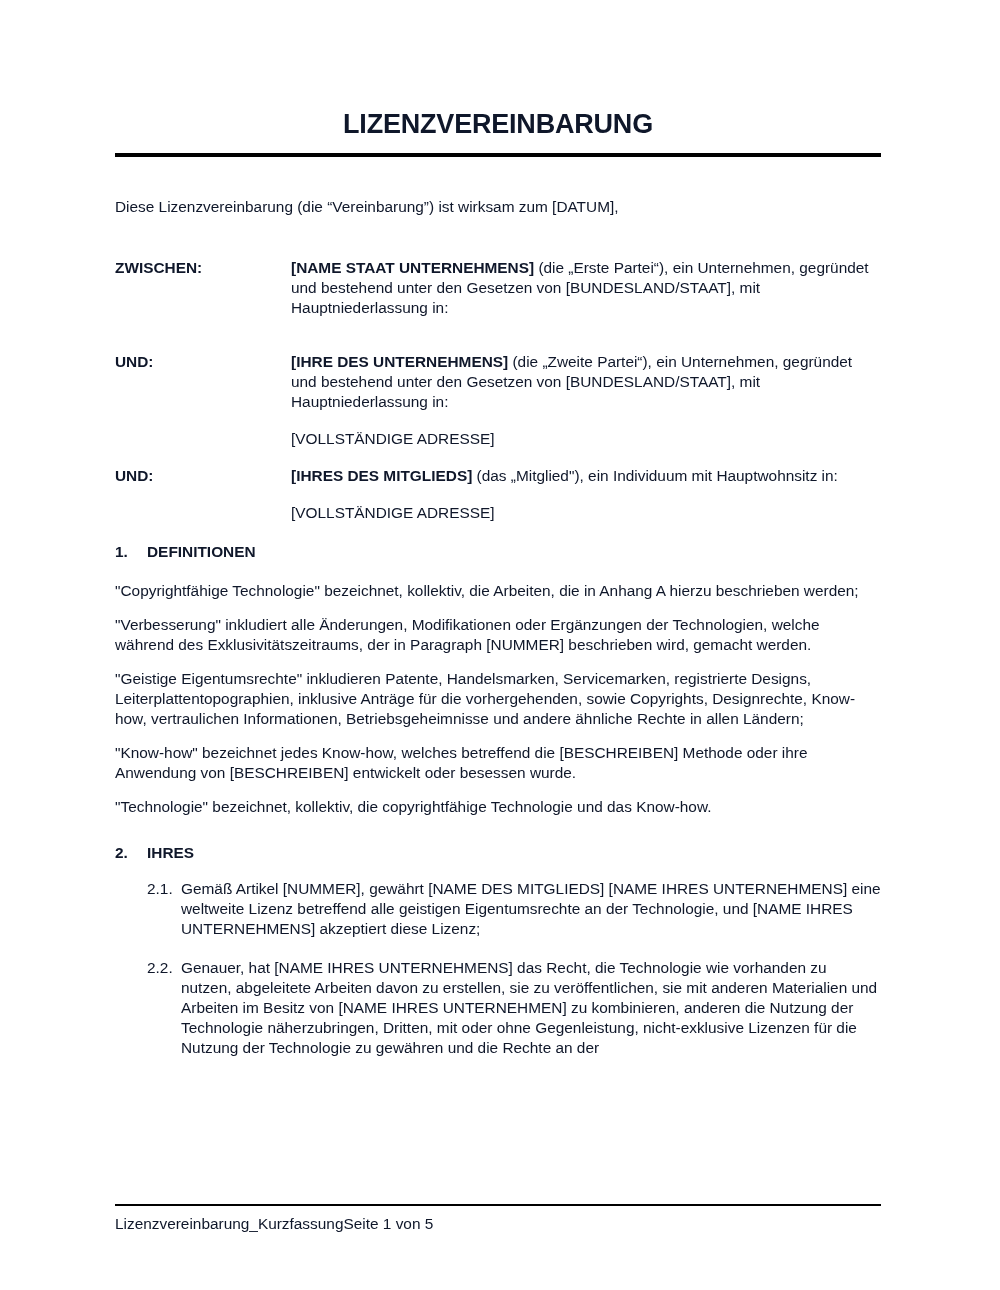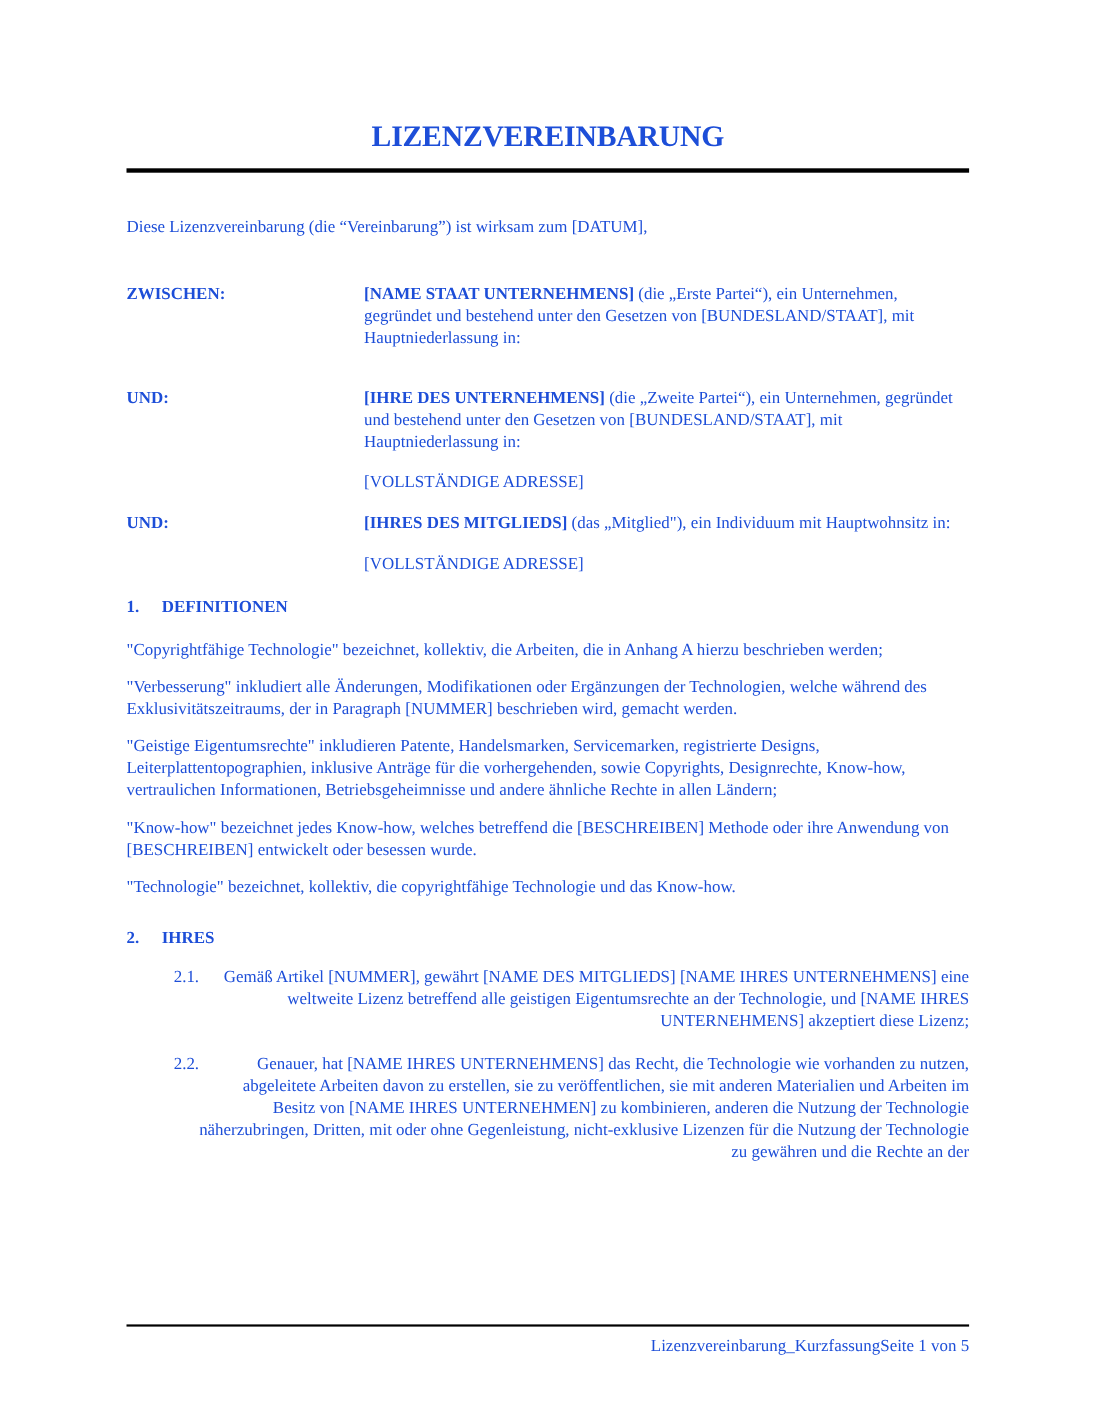--- a/index.html
+++ b/index.html
@@ -2,63 +2,63 @@
 <html><head>
 <meta charset="utf-8">
 <style>
   * { box-sizing: border-box; }
   html, body { margin: 0; padding: 0; background: #ffffff; }
   .page {
     position: relative;
     width: 1000px;
     height: 1290px;
     background: #ffffff;
-    color: #1d4ed8;
-    font-family: Liberation Serif, serif;
+    color: #0f172a;
+    font-family: Liberation Sans, sans-serif;
     font-size: 15.4px;
     line-height: 20px;
     padding: 0 119px 0 115px;
     overflow: hidden;
   }
   .doc-title {
     margin: 110px 0 0 0;
     font-size: 27px;
     line-height: 28px;
     font-weight: bold;
     text-align: center;
     letter-spacing: -0.2px;
   }
   .title-rule {
     height: 4px;
     background: #000000;
     margin-top: 15px;
   }
   .intro { margin: 40px 0 0 0; }
   .parties { margin-top: 41px; }
-  .party-row { display: flex; margin-bottom: 17px; gap: 40px; }
+  .party-row { display: flex; margin-bottom: 17px; }
   .party-row:last-child { margin-bottom: 0; }
   .party-label { flex: 0 0 176px; width: 176px; font-weight: bold; }
   .party-text { flex: 1; }
   .party-text .pname { font-weight: bold; }
   .section-heading { display: flex; font-weight: bold; margin: 19px 0 19px 0; }
   .sec-num { flex: 0 0 32px; width: 32px; }
   .body-para { margin: 0 0 14px 0; }
   .section-lizenz .section-heading { margin: 26px 0 16px 0; }
-  .list-item { display: flex; padding-left: 32px; margin: 0 0 19px 0; text-align: right; }
+  .list-item { display: flex; padding-left: 32px; margin: 0 0 19px 0; }
   .item-num { flex: 0 0 34px; width: 34px; }
   .item-text { flex: 1; }
   .footer {
     position: absolute;
     left: 115px;
     right: 119px;
     top: 1204px;
     border-top: 2px solid #000000;
     padding-top: 8px;
     display: flex;
-    justify-content: flex-end;
+    justify-content: flex-start;
   }
 </style>
 </head>
 <body>
 
 <div class="page">
 
   <h1 class="doc-title">LIZENZVEREINBARUNG</h1>
   <div class="title-rule"></div>
 

